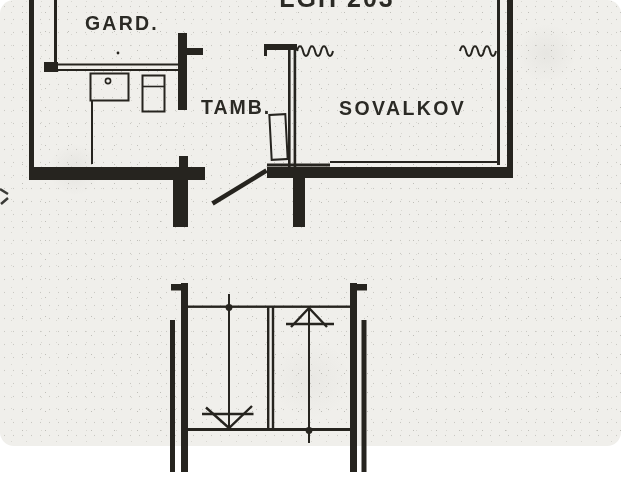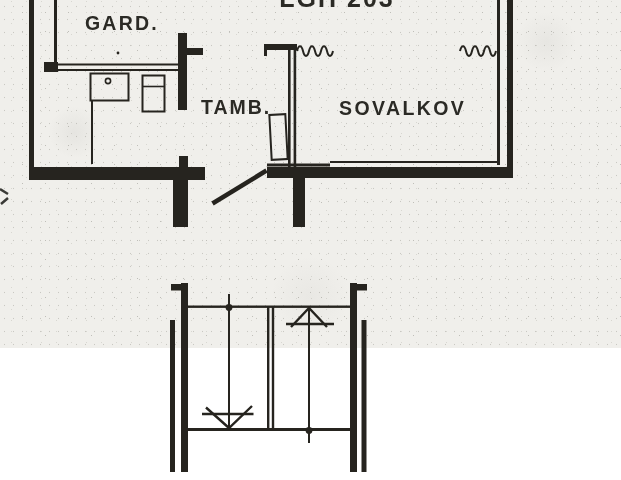--- a/index.html
+++ b/index.html
@@ -1,31 +1,32 @@
 <!DOCTYPE html>
 <html><head>
 <meta charset="utf-8">
 <style>
   html, body { margin: 0; padding: 0; }
   body {
     width: 621px; height: 480px; overflow: hidden;
     font-family: "Liberation Sans", sans-serif;
   }
   .page {
-    position: relative; width: 621px; height: 348px;
+    position: relative; width: 621px; height: 446px;
     background-color: #f0efeb;
     background-image:
       radial-gradient(circle at 12% 38%, rgba(60,60,55,0.06), transparent 26px),
       radial-gradient(circle at 88% 12%, rgba(60,60,55,0.05), transparent 30px),
       radial-gradient(circle at 50% 85%, rgba(60,60,55,0.04), transparent 40px),
       radial-gradient(#c9c8c2 0.55px, transparent 0.7px),
       radial-gradient(#d8d7d1 0.5px, transparent 0.65px),
       radial-gradient(#bfbeb8 0.45px, transparent 0.6px);
     background-size: 100% 100%, 100% 100%, 100% 100%, 9px 13px, 15px 11px, 23px 19px;
     background-position: 0 0, 0 0, 0 0, 0 0, 4px 7px, 11px 3px;
+    border-radius: 14px;
   }
   svg { display: block; filter: blur(0.28px); }
   .ink  { fill: #26241f; stroke: none; }
   .line { stroke: #26241f; fill: none; }
   .lbl {
     font-family: "Liberation Sans", sans-serif;
     font-weight: 700;
     fill: #2b2a25;
   }
 </style>

